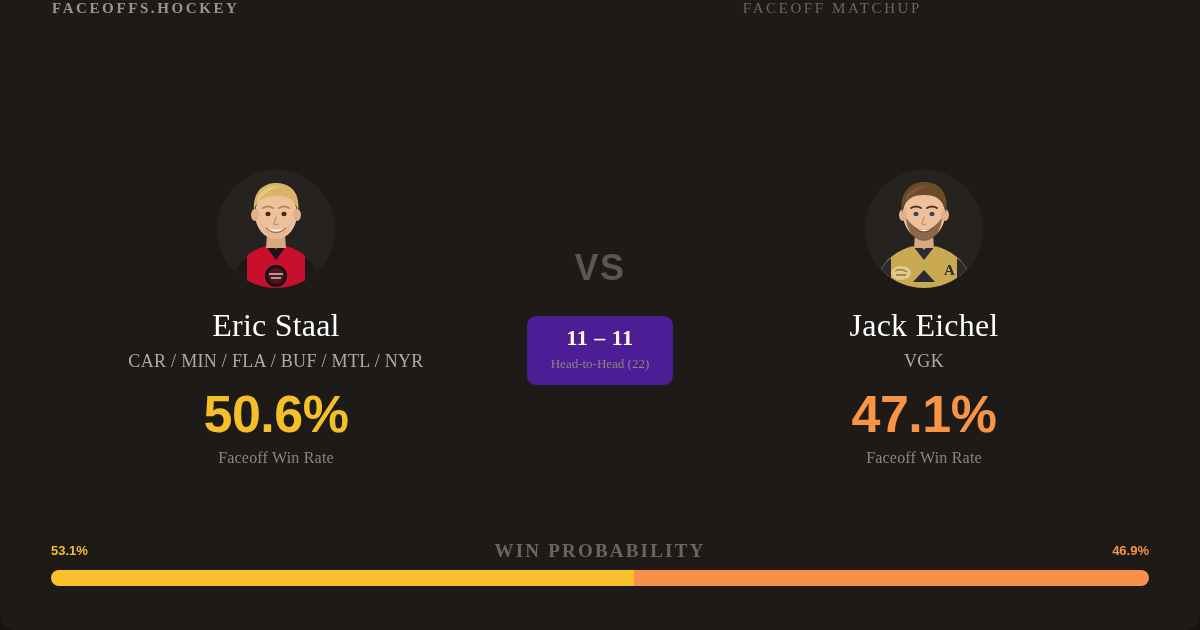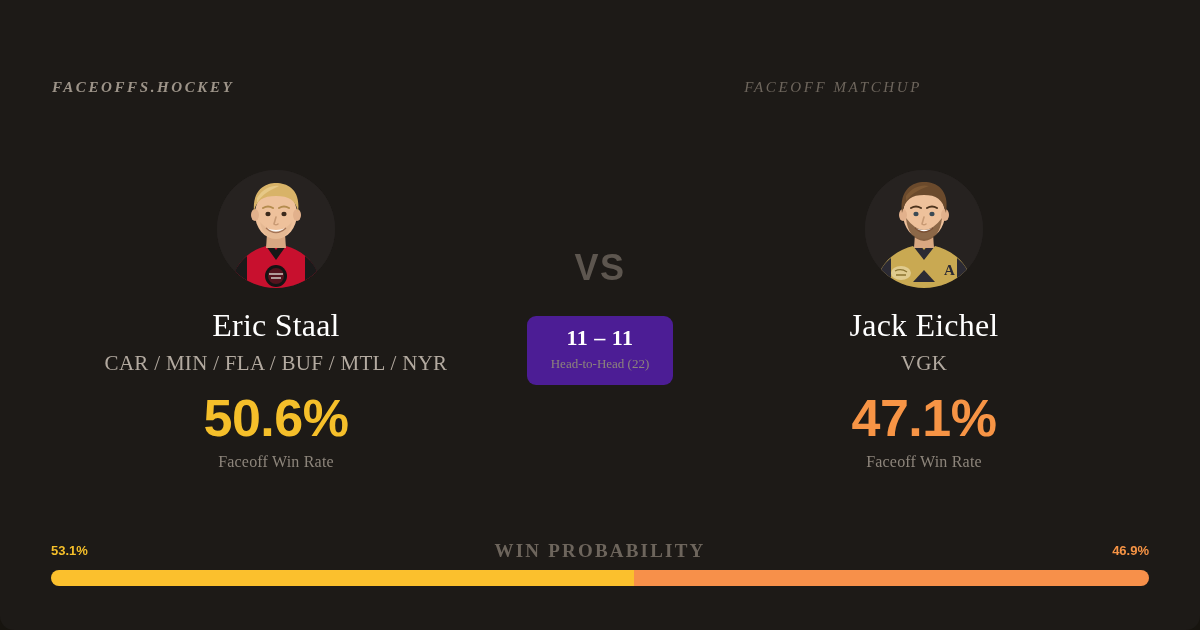--- a/index.html
+++ b/index.html
@@ -23,25 +23,24 @@
     overflow: hidden;
   }
 
   
   #header {
     position: absolute;
     top: 0; left: 0;
     width: 974px;
     height: 96px;
     display: flex;
-    align-items: flex-end;
+    align-items: flex-start;
     justify-content: space-between;
     padding: 0 52px;
     box-sizing: border-box;
-    font-style: italic;
   }
   .brand {
     font-family: "Liberation Serif", serif;
     font-size: 15px;
     font-weight: bold;
     letter-spacing: 2.6px;
     color: #9d9489;
   }
   .kicker {
     font-family: "Liberation Serif", serif;
@@ -85,21 +84,21 @@
     font-family: "Liberation Serif", serif;
     font-weight: normal;
     font-size: 32px;
     color: #ffffff;
     letter-spacing: 0.2px;
     line-height: 1.1;
   }
   .pteams {
     margin-top: 8px;
     font-family: "Liberation Serif", serif;
-    font-size: 21px;
+    font-size: 18px;
     color: #b3aaa0;
     letter-spacing: 0.3px;
   }
   .pct {
     margin-top: 16px;
     font-family: "Liberation Sans", sans-serif;
     font-weight: bold;
     font-size: 52px;
     line-height: 1;
     letter-spacing: -0.5px;

